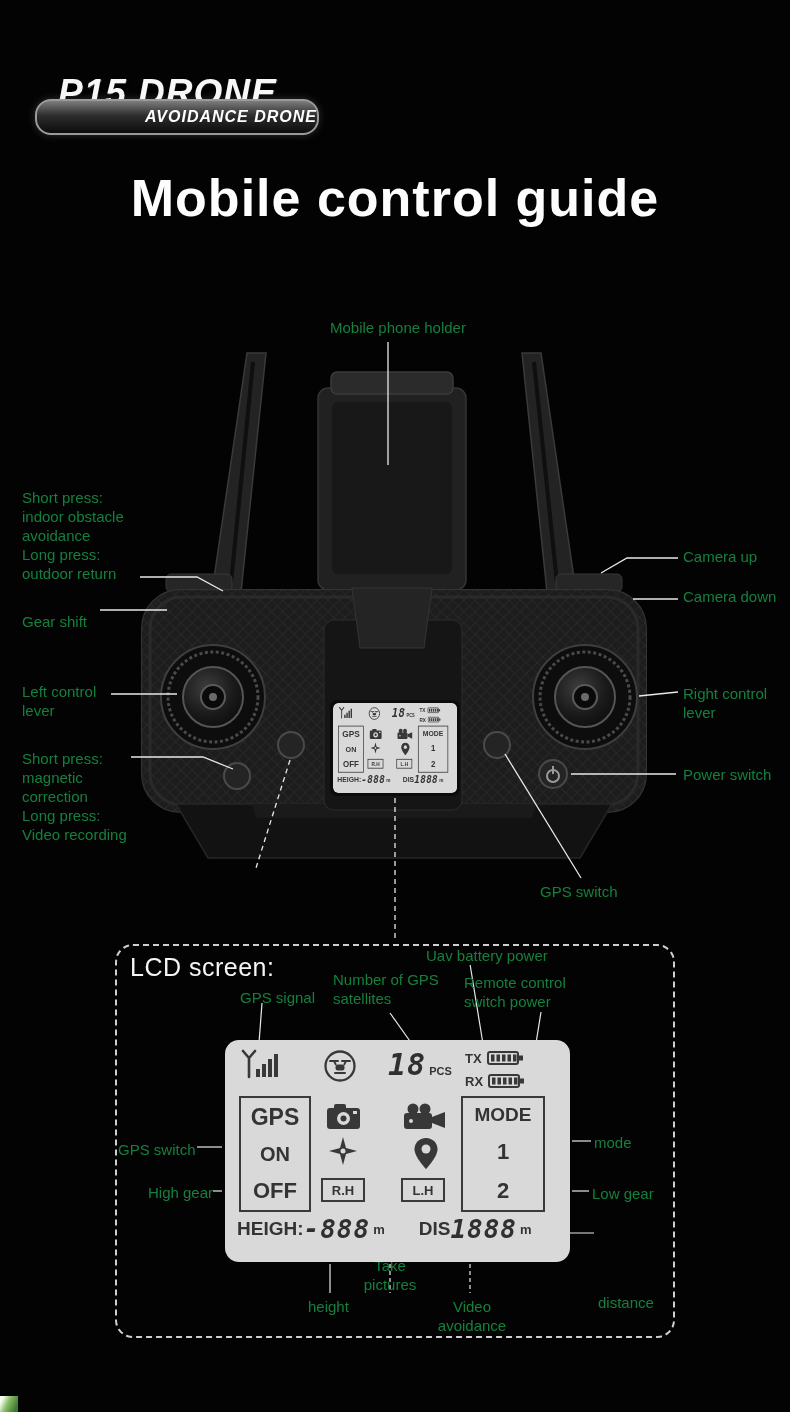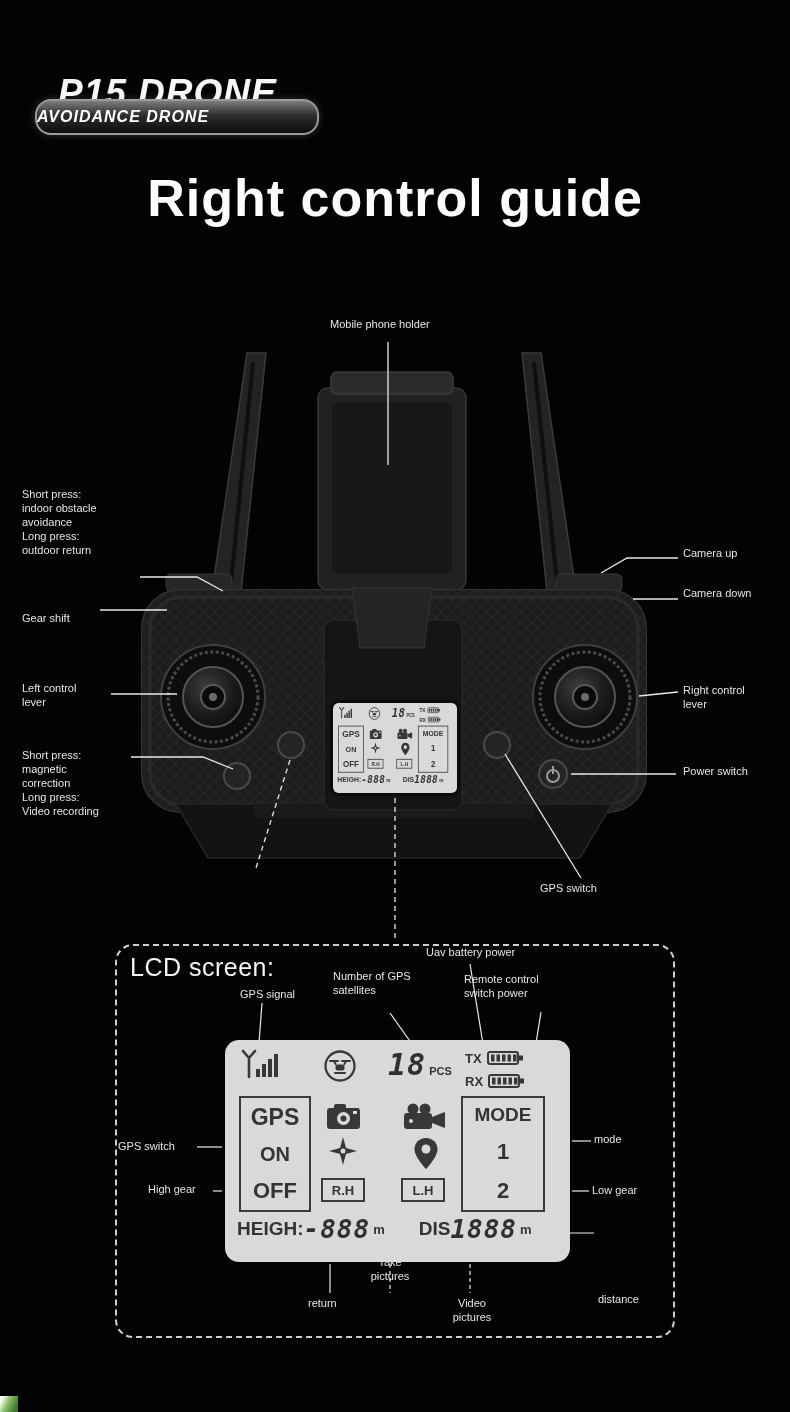--- a/index.html
+++ b/index.html
@@ -5,28 +5,28 @@
   html,body{margin:0;padding:0;background:#000;}
   .page{position:relative;width:790px;height:1412px;background:#030303;overflow:hidden;
         font-family:"Liberation Sans",sans-serif;}
   .art{position:absolute;left:0;top:0;pointer-events:none;}
 
   
   .logo-text{position:absolute;left:58px;top:72px;font:italic bold 37px "Liberation Sans",sans-serif;
              color:#f7f7f7;letter-spacing:1px;text-shadow:3px 3px 2px rgba(0,0,0,.9),1px 1px 0 #555;}
   .logo-badge{position:absolute;left:35px;top:99px;width:280px;height:32px;border-radius:16px;
               border:2px solid #9a9a9a;background:linear-gradient(180deg,#7d7d7d 0%,#2e2e2e 45%,#0c0c0c 100%);
-              display:flex;align-items:center;justify-content:flex-start;
+              display:flex;align-items:center;justify-content:flex-end;
               box-shadow:0 0 8px rgba(255,255,255,.18);}
   .logo-badge span{font:italic bold 16px "Liberation Sans",sans-serif;color:#fff;letter-spacing:1px;}
   .title{position:absolute;left:0;top:168px;width:790px;margin:0;text-align:center;
          font:bold 52px "Liberation Sans",sans-serif;color:#fdfdfd;letter-spacing:1px;}
 
   
-  .lbl{position:absolute;color:#e5e5e5;font-size:11px;line-height:1.27;white-space:pre-line;}
+  .lbl{position:absolute;color:#15803d;font-size:15px;line-height:1.27;white-space:pre-line;}
   .lbl.center{text-align:center;}
   .lbl.onborder{background:#030303;padding:0 4px;}
   .lcd-heading{position:absolute;left:130px;top:953px;color:#f5f5f5;font-size:25px;letter-spacing:.5px;}
 
   
   .lcd-box{position:absolute;left:115px;top:944px;width:556px;height:390px;
            border:2px dashed #cfcfcf;border-radius:18px;}
 
   
   .lcd-wrap{position:absolute;left:225px;top:1040px;}
@@ -168,21 +168,21 @@
     <g stroke="#e9e9e9" stroke-width="1.2" fill="none" stroke-dasharray="4 3">
       <path d="M390,1264 V1293"></path>
       <path d="M470,1264 V1293"></path>
     </g>
   </svg>
 
   <div class="logo-text">P15 DRONE</div>
   <div class="logo-badge">
     <span>AVOIDANCE DRONE</span>
   </div>
-  <h1 class="title">Right control guide</h1>
+  <h1 class="title">Mobile control guide</h1>
 
   <div class="lbl" style="left:330px;top:318px">Mobile phone holder</div>
   <div class="lbl" style="left:22px;top:488px">Short press:
 indoor obstacle
 avoidance
 Long press:
 outdoor return</div>
   <div class="lbl" style="left:22px;top:612px">Gear shift</div>
   <div class="lbl" style="left:683px;top:547px">Camera up</div>
   <div class="lbl" style="left:683px;top:587px">Camera down</div>
@@ -205,25 +205,25 @@
   <div class="lbl" style="left:333px;top:970px">Number of GPS
 satellites</div>
   <div class="lbl" style="left:240px;top:988px">GPS signal</div>
   <div class="lbl" style="left:464px;top:973px">Remote control
 switch power</div>
   <div class="lbl" style="left:118px;top:1140px">GPS switch</div>
   <div class="lbl" style="left:148px;top:1183px">High gear</div>
   <div class="lbl" style="left:594px;top:1133px">mode</div>
   <div class="lbl" style="left:592px;top:1184px">Low gear</div>
   <div class="lbl" style="left:598px;top:1293px">distance</div>
-  <div class="lbl" style="left:308px;top:1297px">return</div>
+  <div class="lbl" style="left:308px;top:1297px">height</div>
   <div class="lbl center" style="left:354px;top:1256px;width:72px">Take
 pictures</div>
   <div class="lbl center" style="left:434px;top:1297px;width:76px">Video
-pictures</div>
+avoidance</div>
 
   <div class="lcd-wrap">
     <div class="lcd">
 
       <svg class="ic" style="left:15px;top:7px" width="38" height="36" viewBox="0 0 38 36">
         <path d="M3,4 L9,11 M15,4 L9,11 M9,11 V30" stroke="#383838" stroke-width="2.6" stroke-linecap="round" fill="none"></path>
         <rect x="16" y="22" width="4" height="8" fill="#383838"></rect>
         <rect x="22" y="17" width="4" height="13" fill="#383838"></rect>
         <rect x="28" y="12" width="4" height="18" fill="#383838"></rect>
         <rect x="34" y="7" width="4" height="23" fill="#383838"></rect>

